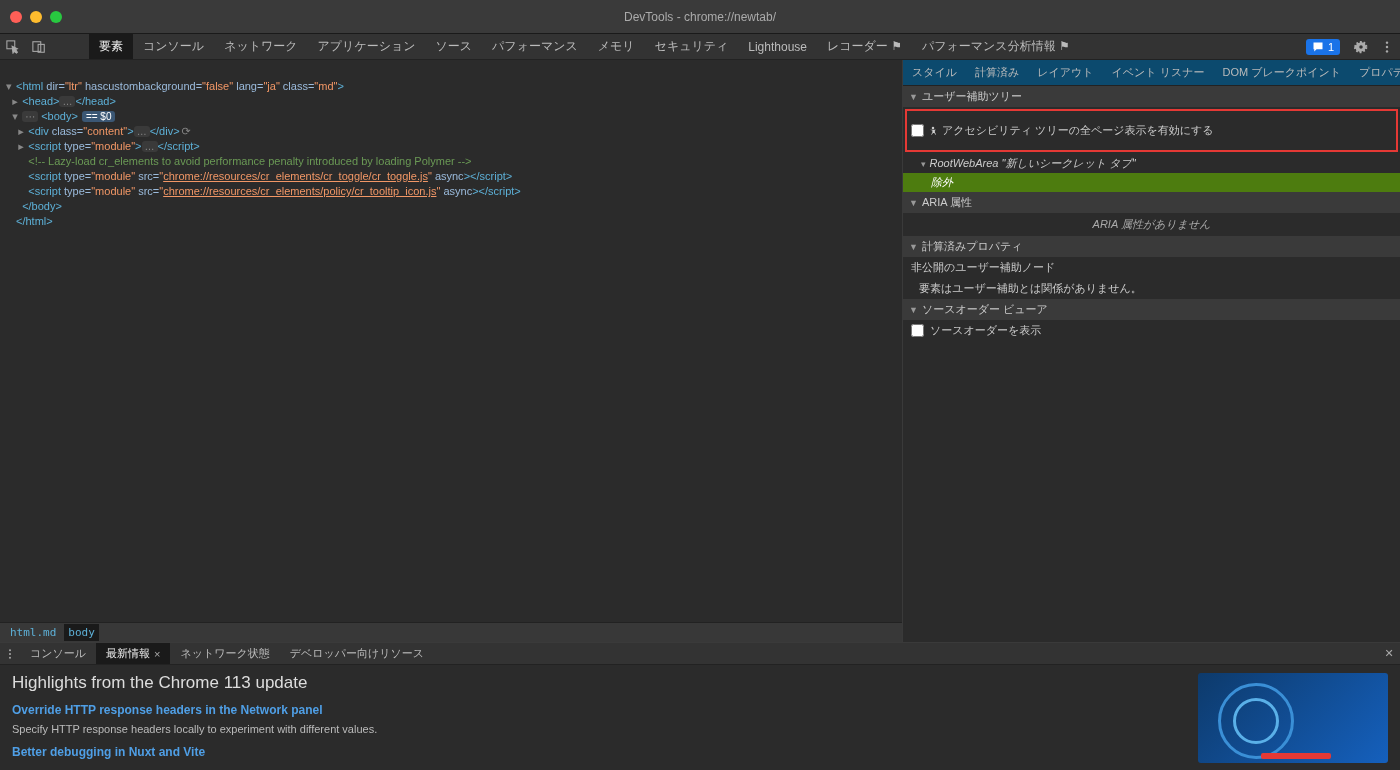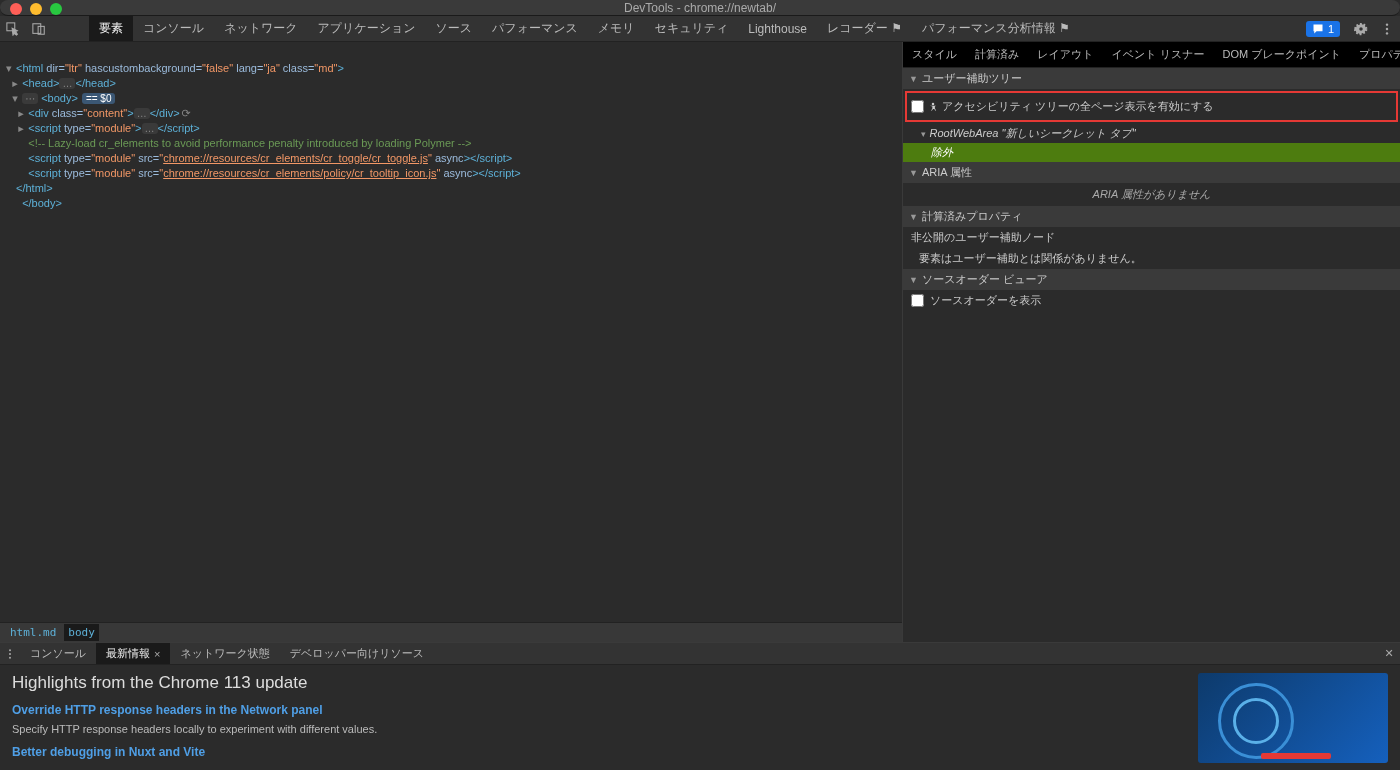--- a/index.html
+++ b/index.html
@@ -1,17 +1,17 @@
 <!DOCTYPE html>
 <html><head>
 <meta charset="utf-8">
 <style>
 * { margin:0; padding:0; box-sizing:border-box; font-family:"Helvetica Neue",Arial,sans-serif; }
 body { background:#2b2b2b; color:#ccc; font-size:11px; width:1400px; height:770px; overflow:hidden; display:flex; flex-direction:column; }
-.titlebar { height:16px; background:#3a3a3a; display:flex; align-items:flex-end; position:relative; border-bottom:1px solid #1a1a1a;border-radius:9px; }
+.titlebar { height:34px; background:#3a3a3a; display:flex; align-items:center; position:relative; border-bottom:1px solid #1a1a1a; }
 .traffic { display:flex; gap:8px; margin-left:10px; }
 .dot { width:12px; height:12px; border-radius:50%; }
 .dot.red{background:#ff5f57;} .dot.yellow{background:#febc2e;} .dot.green{background:#28c840;}
 .win-title { position:absolute; left:50%; transform:translateX(-50%); color:#aaa; font-size:12px; }
 .toolbar { height:26px; background:#333; display:flex; align-items:center; border-bottom:1px solid #222; }
 .tb-icon { width:26px; height:26px; display:flex; align-items:center; justify-content:center; color:#aaa; cursor:pointer; }
 .tb-tabs { display:flex; height:100%;margin-left:37px; }
 .tb-tab { padding:0 10px; display:flex; align-items:center; color:#bbb; cursor:pointer; font-size:12px; }
 .tb-tab.active { background:#1a1a1a; color:#eee; }
 .tb-right { margin-left:auto; display:flex; align-items:center; height:100%; }
@@ -22,26 +22,26 @@
 .dom-line { white-space:pre; }
 .dom-line .t{color:#5db0d7;} .dom-line .a{color:#9bbbdc;} .dom-line .v{color:#f29766;} .dom-line .c{color:#6a9955;text-align:center;}
 .arrow { display:inline-block; width:10px; color:#888; cursor:pointer; }
 .sel-badge { background:#3b5774; color:#fff; padding:0 4px; border-radius:3px; margin-left:4px; font-size:10px; }
 .ellip { color:#888; background:#3a3a3a; border-radius:3px; padding:0 3px; font-size:10px; }
 .reload { display:inline-block; width:10px; color:#888; margin-left:2px; }
 .breadcrumb { height:20px; background:#383838; display:flex; align-items:center; padding:0 6px; gap:4px; border-top:1px solid #222; }
 .crumb { color:#5db0d7; font-family:Menlo,monospace; font-size:11px; cursor:pointer; padding:2px 4px; }
 .crumb.active { background:#1a1a1a; }
 .sidebar { width:498px; background:#2b2b2b; border-left:1px solid #3a3a3a; display:flex; flex-direction:column; }
-.side-tabs { display:flex; height:26px; background:#000000; border-bottom:1px solid #222; }
+.side-tabs { display:flex; height:26px; background:#0c4a6e; border-bottom:1px solid #222; }
 .side-tab { padding:0 9px; display:flex; align-items:center; color:#bbb; font-size:11px; cursor:pointer; white-space:nowrap; }
 .side-body { flex:1; overflow:auto; }
 .sec-hdr { background:#3a3a3a; padding:3px 6px; color:#ccc; font-size:11px; display:flex; align-items:center; cursor:pointer; }
 .sec-hdr .tri { margin-right:4px; color:#999; font-size:9px; }
-.highlight-row { border:2px solid #e53935; padding:6px 4px; margin:2px; display:flex; align-items:center; gap:4px; }
+.highlight-row { border:2px solid #e53935; padding:12px 4px; margin:2px; display:flex; align-items:center; gap:4px; }
 .highlight-row input { accent-color:#888; }
 .person-icon { width:10px; height:10px; display:inline-block; }
 .tree-node { padding:2px 6px 2px 18px; font-family:Menlo,monospace; font-size:11px; font-style:italic; color:#ccc; }
 .tree-node .tri { margin-right:4px; color:#999; font-size:9px; font-style:normal; }
 .selected-row { background:#4d7c0f; color:#fff; padding:2px 6px 2px 28px; font-size:11px; font-style:italic; font-family:Menlo,monospace; }
 .empty-msg { text-align:center; color:#aaa; font-style:italic; padding:4px; font-size:11px; }
 .plain-row { padding:3px 8px; font-size:11px; display:flex; align-items:center; gap:6px; }
 .drawer { height:128px; background:#2b2b2b; border-top:1px solid #3a3a3a; display:flex; flex-direction:column; }
 .drawer-tabs { height:22px; background:#333; display:flex; align-items:center; border-bottom:1px solid #222; }
 .d-tab { padding:0 10px; color:#bbb; font-size:11px; display:flex; align-items:center; height:100%; cursor:pointer; gap:4px; }
@@ -124,22 +124,22 @@
     <div class="dom-tree" id="dom-tree">
         <div class="dom-line"><span class="arrow"> </span><span class="t"></span></div>
         <div class="dom-line"><span class="arrow">▾</span><span class="t">&lt;html </span><span class="a">dir=</span><span class="v">"ltr"</span> <span class="a">hascustombackground=</span><span class="v">"false"</span> <span class="a">lang=</span><span class="v">"ja"</span> <span class="a">class=</span><span class="v">"md"</span><span class="t">&gt;</span></div>
         <div class="dom-line">  <span class="arrow">▸</span><span class="t">&lt;head&gt;</span><span class="ellip">…</span><span class="t">&lt;/head&gt;</span></div>
         <div class="dom-line">  <span class="arrow">▾</span><span class="ellip">⋯</span> <span class="t">&lt;body&gt;</span><span class="sel-badge">== $0</span></div>
         <div class="dom-line">    <span class="arrow">▸</span><span class="t">&lt;div </span><span class="a">class=</span><span class="v">"content"</span><span class="t">&gt;</span><span class="ellip">…</span><span class="t">&lt;/div&gt;</span><span class="reload">⟳</span></div>
         <div class="dom-line">    <span class="arrow">▸</span><span class="t">&lt;script </span><span class="a">type=</span><span class="v">"module"</span><span class="t">&gt;</span><span class="ellip">…</span><span class="t">&lt;/script&gt;</span></div>
         <div class="dom-line">    <span class="arrow"> </span><span class="c">&lt;!-- Lazy-load cr_elements to avoid performance penalty introduced by loading Polymer --&gt;</span></div>
         <div class="dom-line">    <span class="arrow"> </span><span class="t">&lt;script </span><span class="a">type=</span><span class="v">"module"</span> <span class="a">src=</span><span class="v">"<u>chrome://resources/cr_elements/cr_toggle/cr_toggle.js</u>"</span> <span class="a">async</span><span class="t">&gt;&lt;/script&gt;</span></div>
         <div class="dom-line">    <span class="arrow"> </span><span class="t">&lt;script </span><span class="a">type=</span><span class="v">"module"</span> <span class="a">src=</span><span class="v">"<u>chrome://resources/cr_elements/policy/cr_tooltip_icon.js</u>"</span> <span class="a">async</span><span class="t">&gt;&lt;/script&gt;</span></div>
+        <div class="dom-line">  <span class="arrow"> </span><span class="t">&lt;/body&gt;</span></div>
         <div class="dom-line"><span class="arrow"> </span><span class="t">&lt;/html&gt;</span></div>
-        <div class="dom-line">  <span class="arrow"> </span><span class="t">&lt;/body&gt;</span></div>
       </div>
     <div class="breadcrumb" id="breadcrumb">
         <span class="crumb">html.md</span>
         <span class="crumb active">body</span>
       </div>
   </div>
 
   <div class="sidebar">
     <div class="side-tabs" id="side-tabs">
         <div class="side-tab">スタイル</div>

